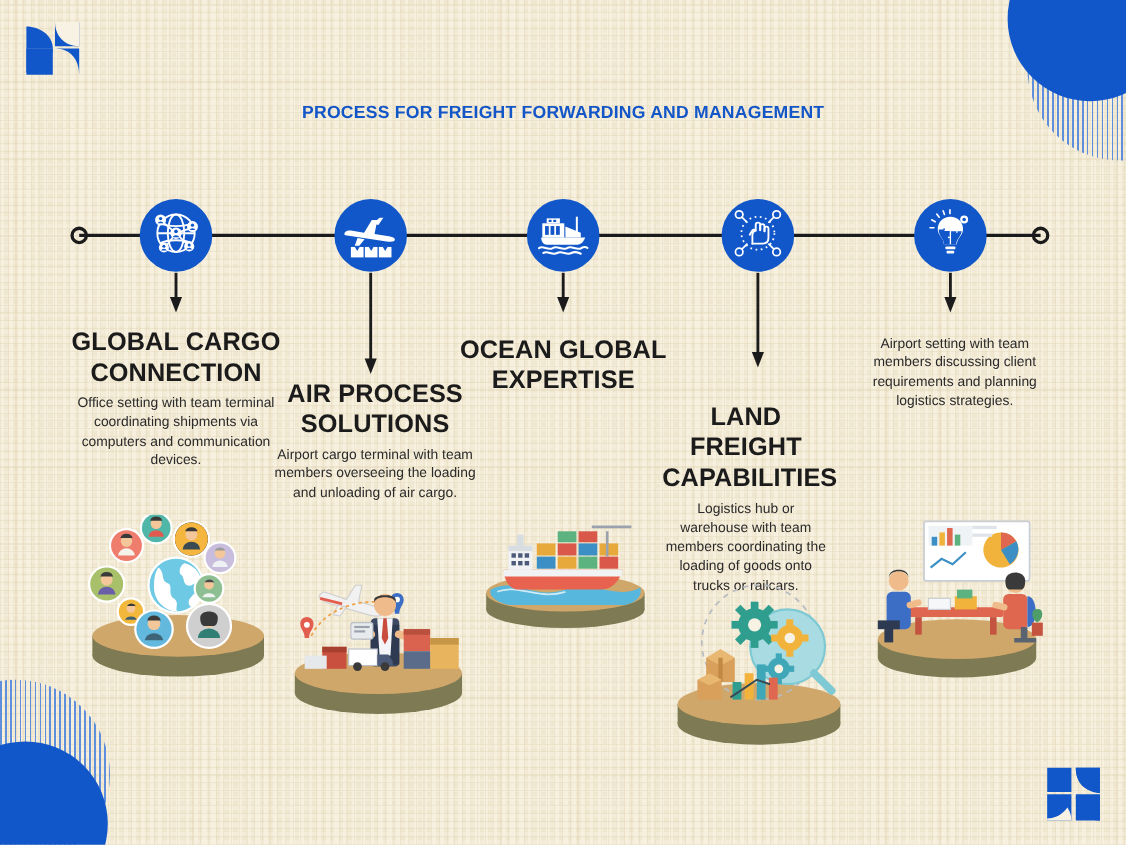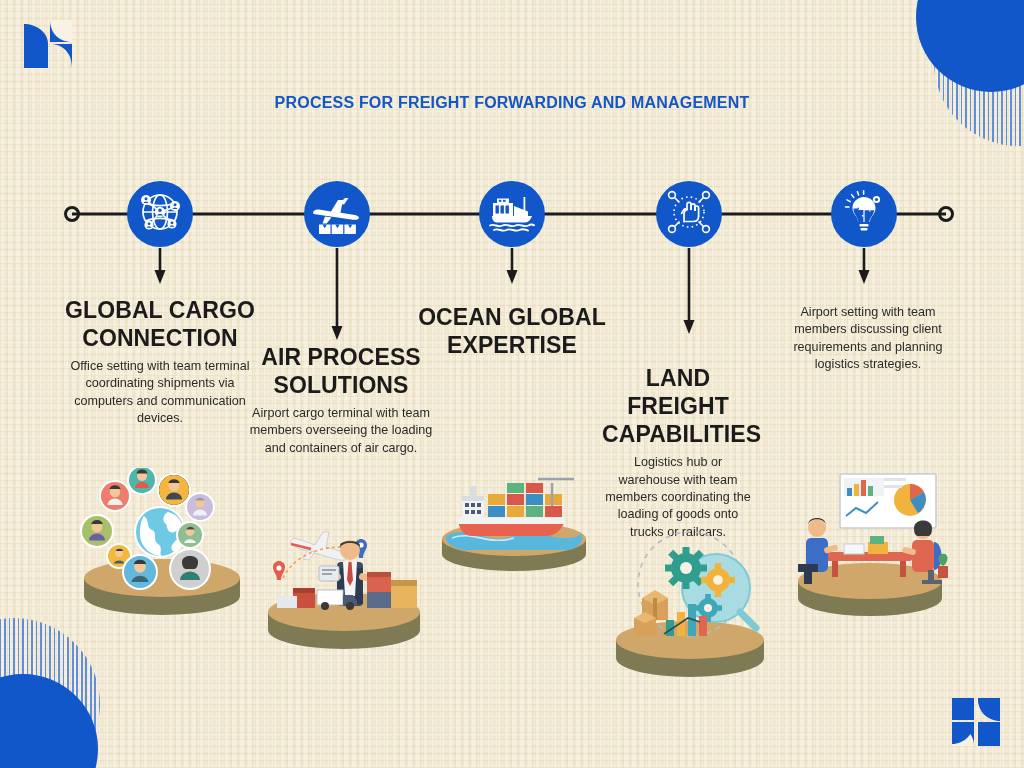--- a/index.html
+++ b/index.html
@@ -418,21 +418,21 @@
           <circle cx="118" cy="101" r="19" fill="#cfcfcf"></circle>
         <circle cx="118" cy="96" r="6.6" fill="#f3c79a"></circle>
           <path d="M108,112 a10,8.6 0 0 1 20,0 Z" fill="#2f7f75"></path>
         <path d="M110,93.5 C110,86 126,86 126,93.5 C126,99 124,101 122,101 L114,101 C112,101 110,99 110,93.5 Z" fill="#3a3a3a"></path>
       </g>
     </svg>
   </div>
 
   <div class="step-text" style="left:248px; top:343px; width:186px;">
     <p class="step-heading">AIR PROCESS SOLUTIONS</p>
-    <p class="step-body">Airport cargo terminal with team members overseeing the loading and containers of air cargo.</p>
+    <p class="step-body">Airport cargo terminal with team members overseeing the loading and unloading of air cargo.</p>
   </div>
 
   <div class="illus" style="left:255px; top:500px; width:178px; height:152px;">
     <svg width="178" height="152" viewBox="0 0 178 152">
       <ellipse cx="89" cy="130" rx="76" ry="19" fill="#7e7a53"></ellipse>
       <rect x="13" y="112" width="152" height="18" fill="#7e7a53"></rect>
       <ellipse cx="89" cy="112" rx="76" ry="19" fill="#cfa76a"></ellipse>
 
       <g fill="#f1f1f1" stroke="#cfcfcf" stroke-width="1">
         <path d="M36,44 C34,41 38,37 43,39 L60,45 L68,32 L74,32 L71,47 L88,52

